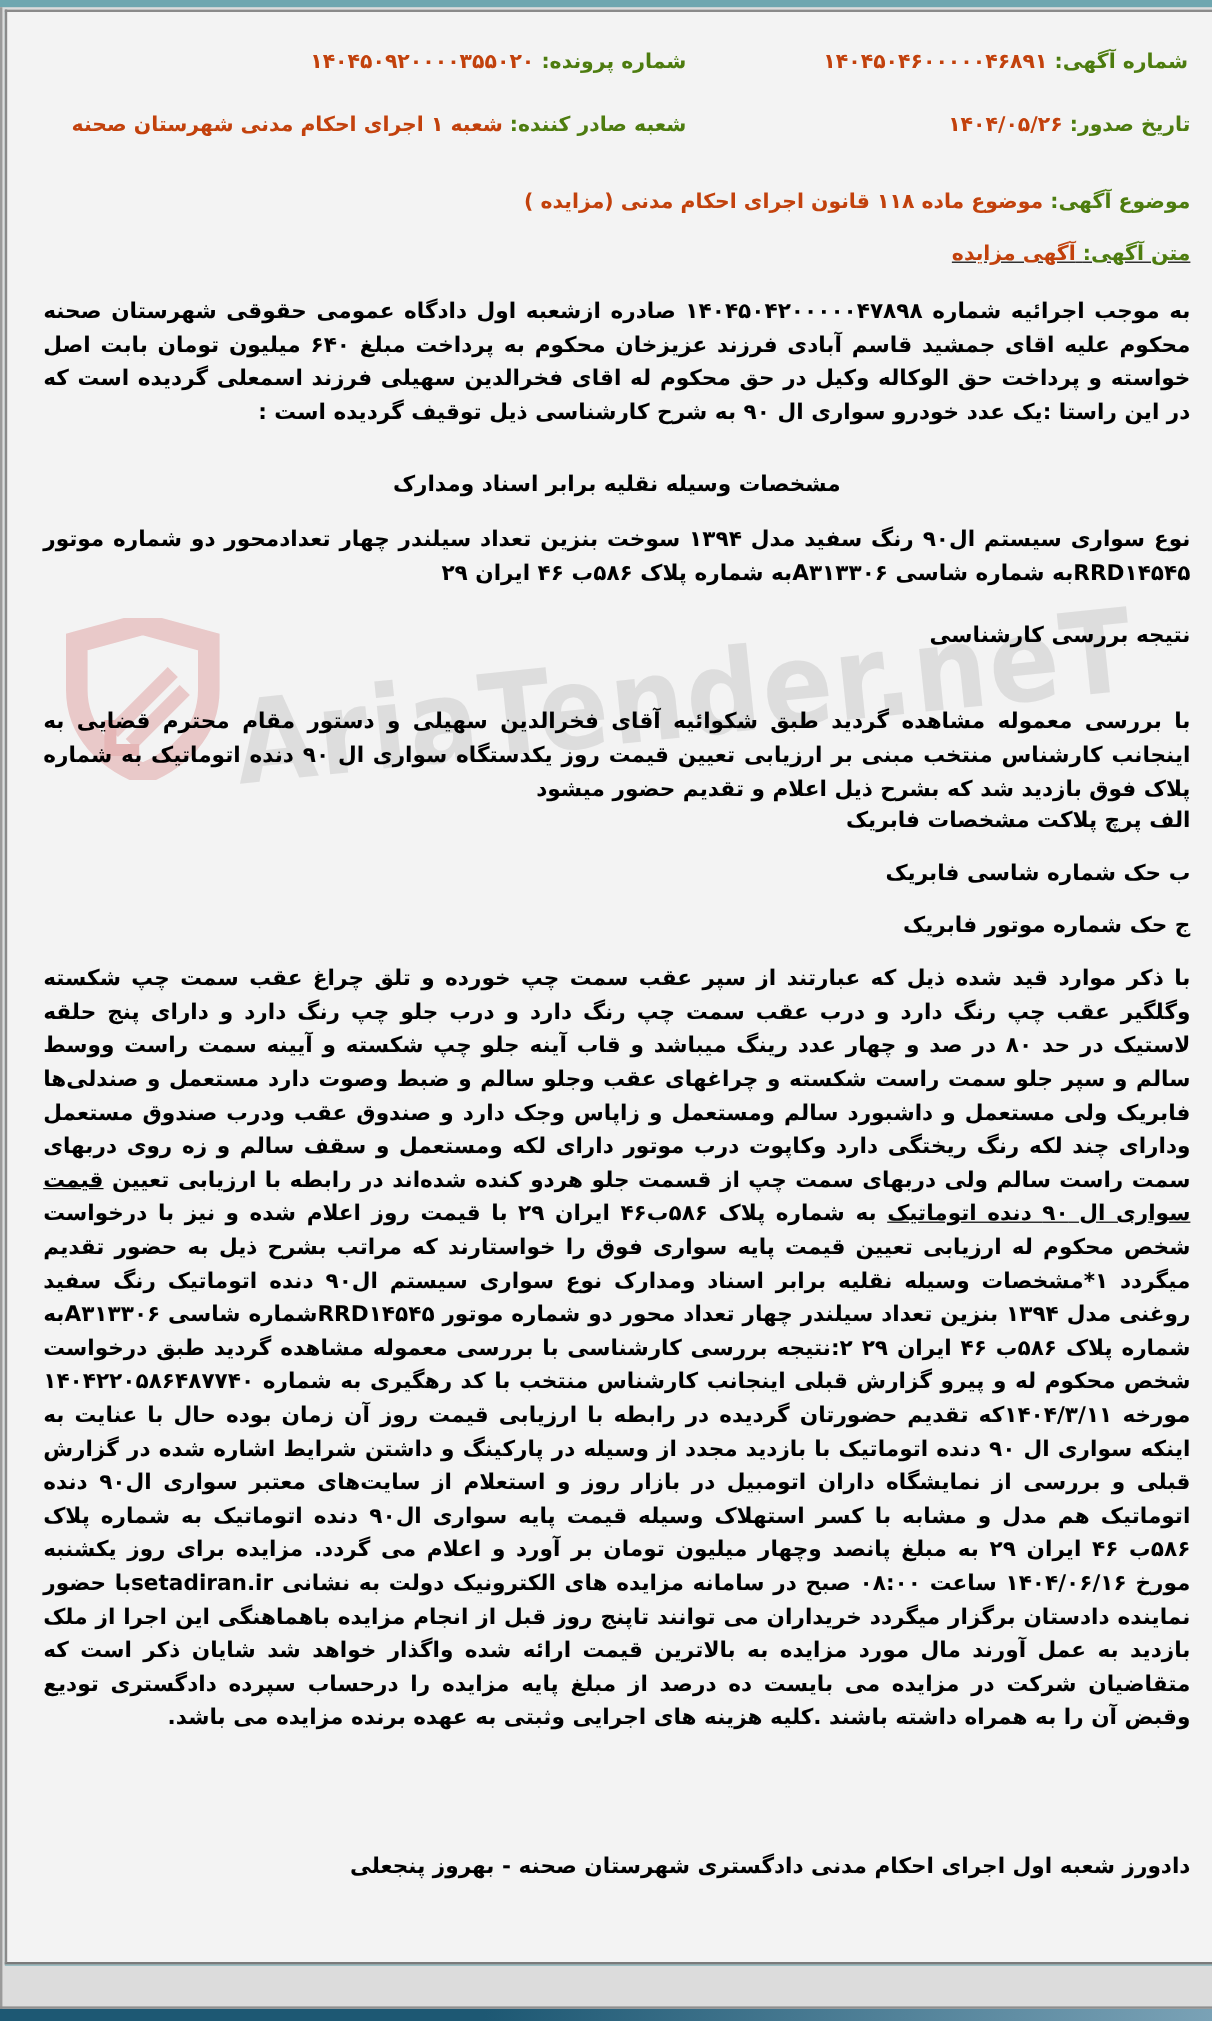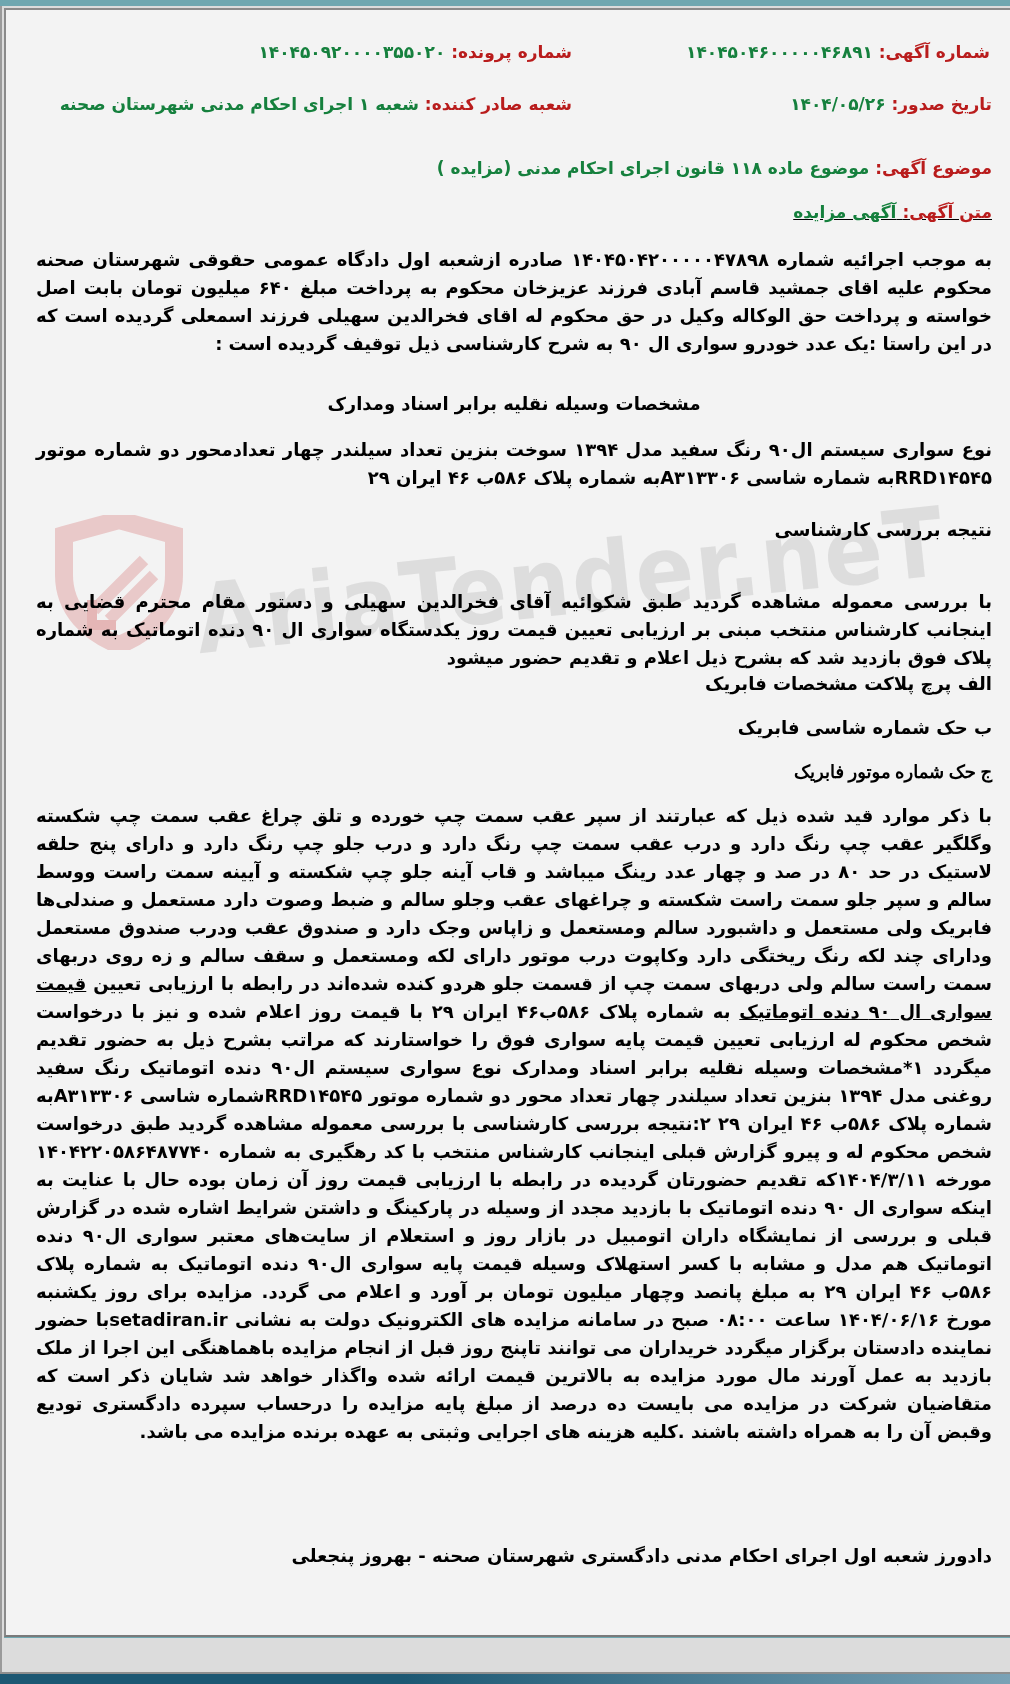--- a/index.html
+++ b/index.html
@@ -42,22 +42,22 @@
     transform: rotate(-6deg); letter-spacing: 2px; direction: ltr;
   }
   .content {
     position: absolute; left: 30px; right: 18px; top: 0;
     direction: rtl; text-align: right;
     color: #000;
   }
   .meta-row {
     position: absolute; font-size: 17px; font-weight: bold; white-space: nowrap;
   }
-  .meta-label { color: #b91c1c; font-weight: bold; }
-  .meta-value { color: #15803d; }
+  .meta-label { color: #4d7c0f; font-weight: bold; }
+  .meta-value { color: #c2410c; }
   .block {
     position: absolute; right: 0; left: 0;
     font-size: 18px; font-weight: bold; line-height: 28px;
   }
   .para { text-align: justify; text-align-last: right; }
   u { text-decoration: underline; }
 </style>
 </head>
 <body>
 
@@ -110,21 +110,21 @@
     <div class="block" style="top:380px;text-align:center;">مشخصات وسیله نقلیه برابر اسناد ومدارک</div>
 
     <div class="block para" style="top:426px;">نوع سواری سیستم ال۹۰ رنگ سفید مدل ۱۳۹۴ سوخت بنزین تعداد سیلندر چهار تعدادمحور دو شماره موتور RRD۱۴۵۴۵به شماره شاسی A۳۱۳۳۰۶به شماره پلاک ۵۸۶ب ۴۶ ایران ۲۹</div>
 
     <div class="block" style="top:506px;">نتیجه بررسی کارشناسی</div>
 
     <div class="block para" style="top:578px;">با بررسی معموله مشاهده گردید طبق شکوائیه آقای فخرالدین سهیلی و دستور مقام محترم قضایی به اینجانب کارشناس منتخب مبنی بر ارزیابی تعیین قیمت روز یکدستگاه سواری ال ۹۰ دنده اتوماتیک به شماره پلاک فوق بازدید شد که بشرح ذیل اعلام و تقدیم حضور میشود</div>
 
     <div class="block" style="top:660px;">الف  پرچ پلاکت مشخصات فابریک</div>
     <div class="block" style="top:704px;">ب حک شماره شاسی فابریک</div>
-    <div class="block" style="top:748px;font-family:Liberation Serif, serif;">ج حک شماره موتور فابریک</div>
+    <div class="block" style="top:748px;">ج حک شماره موتور فابریک</div>
 
     <div class="block para" style="top:792px;"><span>با ذکر موارد قید شده ذیل که عبارتند از سپر عقب سمت چپ خورده و تلق چراغ عقب سمت چپ شکسته وگلگیر عقب چپ رنگ دارد و درب عقب سمت چپ رنگ دارد و درب جلو چپ رنگ دارد و دارای پنج حلقه لاستیک در حد ۸۰ در صد و چهار عدد رینگ میباشد و قاب آینه جلو چپ شکسته و آیینه سمت راست ووسط سالم و سپر جلو سمت راست شکسته و چراغهای عقب وجلو سالم و ضبط وصوت دارد مستعمل و صندلی‌ها فابریک ولی مستعمل و داشبورد سالم ومستعمل و زاپاس وجک دارد و صندوق عقب ودرب صندوق مستعمل ودارای چند لکه رنگ ریختگی دارد وکاپوت درب موتور دارای لکه ومستعمل و سقف سالم  و زه روی دربهای سمت راست سالم ولی دربهای سمت چپ از قسمت جلو هردو کنده شده‌اند  در رابطه با ارزیابی تعیین </span><u>قیمت</u><span> </span><u>سواری ال ۹۰ دنده اتوماتیک</u><span> به شماره پلاک ۵۸۶ب۴۶ ایران ۲۹ با قیمت روز اعلام شده  و نیز با درخواست شخص محکوم له ارزیابی تعیین قیمت پایه سواری فوق را خواستارند که مراتب بشرح ذیل به حضور تقدیم میگردد ۱*مشخصات وسیله نقلیه برابر اسناد ومدارک نوع سواری سیستم ال۹۰ دنده اتوماتیک رنگ سفید روغنی مدل ۱۳۹۴ بنزین تعداد سیلندر چهار تعداد محور دو شماره موتور RRD۱۴۵۴۵شماره شاسی A۳۱۳۳۰۶به شماره پلاک ۵۸۶ب ۴۶ ایران ۲۹ ۲:نتیجه بررسی کارشناسی با بررسی معموله مشاهده گردید طبق درخواست شخص محکوم له و پیرو گزارش قبلی اینجانب کارشناس منتخب با کد رهگیری به شماره ۱۴۰۴۲۲۰۵۸۶۴۸۷۷۴۰ مورخه ۱۴۰۴/۳/۱۱که تقدیم حضورتان گردیده در رابطه با ارزیابی قیمت روز آن زمان بوده حال با عنایت به اینکه سواری ال ۹۰ دنده اتوماتیک با بازدید مجدد از وسیله در پارکینگ و داشتن شرایط اشاره شده در گزارش قبلی و بررسی از نمایشگاه داران اتومبیل در بازار روز و استعلام از سایت‌های معتبر سواری ال۹۰ دنده اتوماتیک هم مدل و مشابه با کسر استهلاک وسیله قیمت پایه سواری ال۹۰ دنده اتوماتیک به شماره پلاک ۵۸۶ب ۴۶ ایران ۲۹ به مبلغ پانصد وچهار میلیون تومان بر آورد و اعلام می گردد. مزایده برای روز  یکشنبه  مورخ ۱۴۰۴/۰۶/۱۶ ساعت ۰۸:۰۰ صبح در  سامانه مزایده های الکترونیک دولت به نشانی   setadiran.irبا حضور نماینده دادستان برگزار میگردد خریداران می توانند تاپنج روز قبل از انجام مزایده باهماهنگی این اجرا از ملک بازدید به عمل آورند مال مورد مزایده به بالاترین قیمت ارائه شده واگذار خواهد شد شایان ذکر است که متقاضیان شرکت در مزایده می بایست ده درصد از مبلغ پایه مزایده را درحساب سپرده دادگستری تودیع وقبض آن را به همراه داشته باشند .کلیه هزینه های اجرایی وثبتی به عهده برنده مزایده می باشد.</span></div>
 
     <div class="block" style="top:1532px;">دادورز شعبه اول اجرای احکام مدنی دادگستری شهرستان صحنه - بهروز پنجعلی</div>
 
   </div>
 </div>
 
 <div class="bottom-bar"></div>
 

